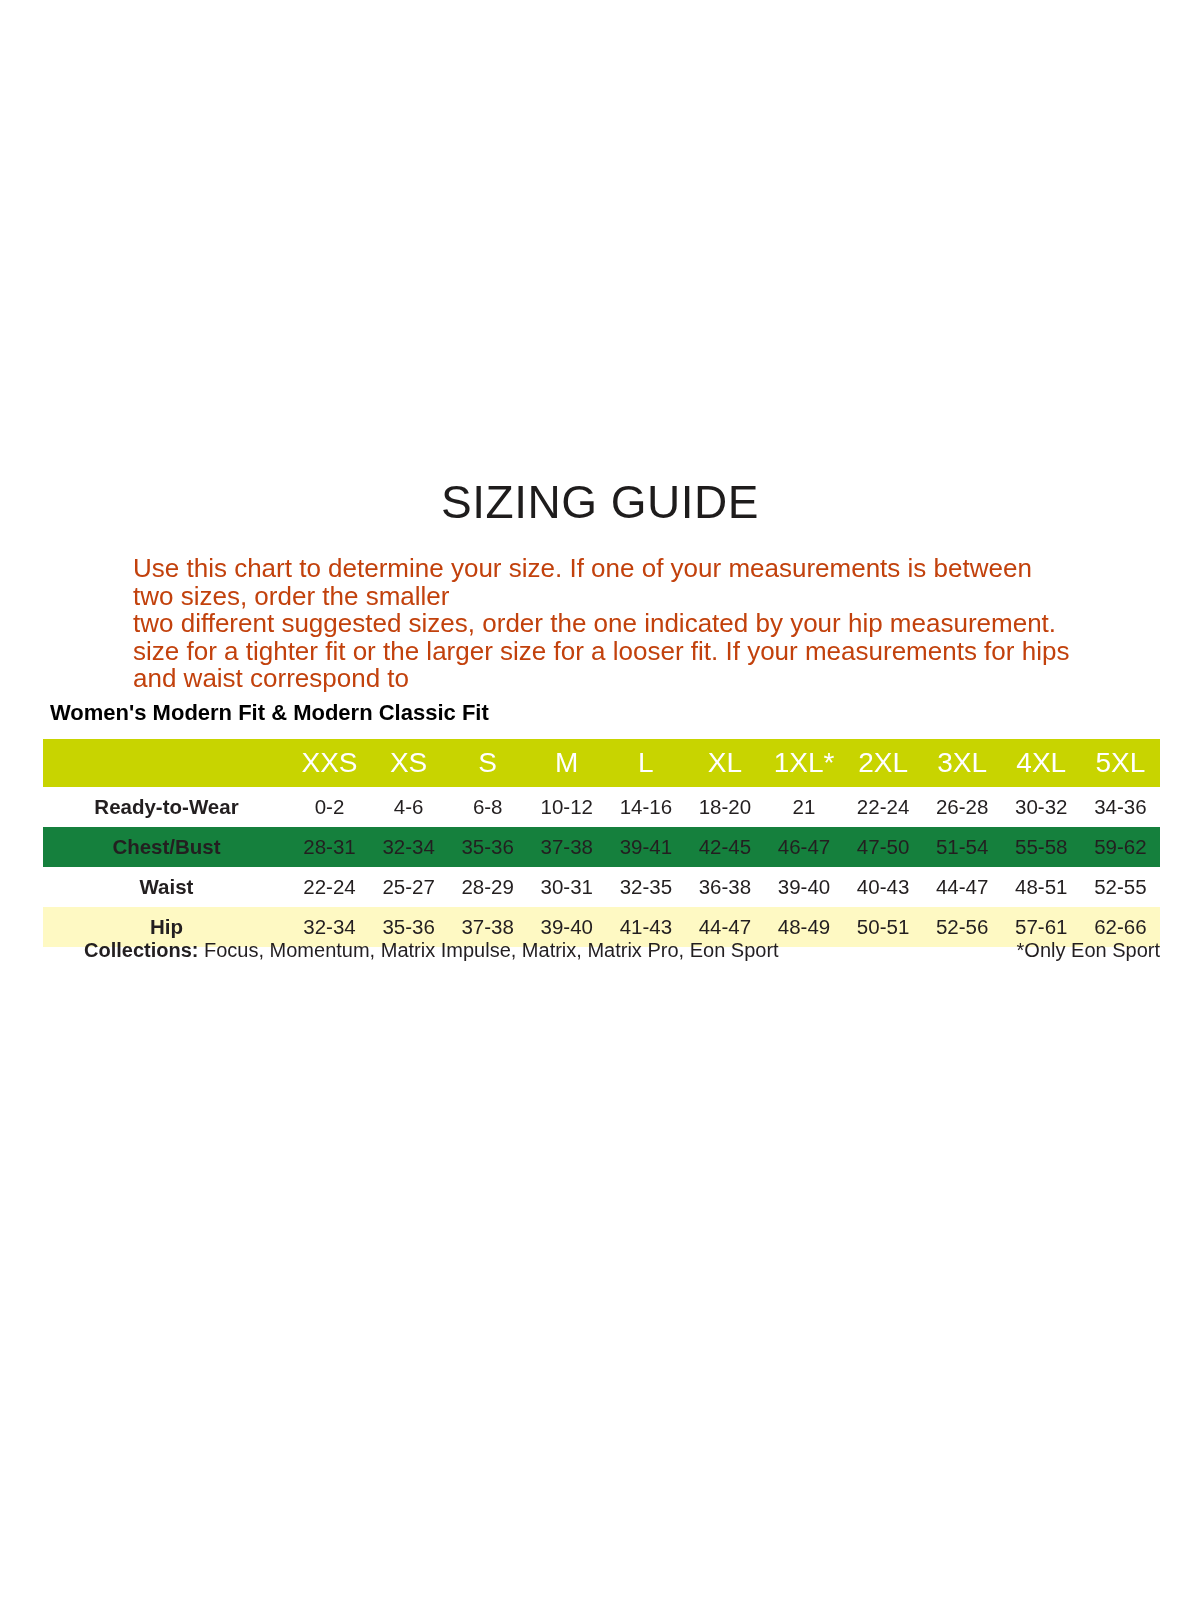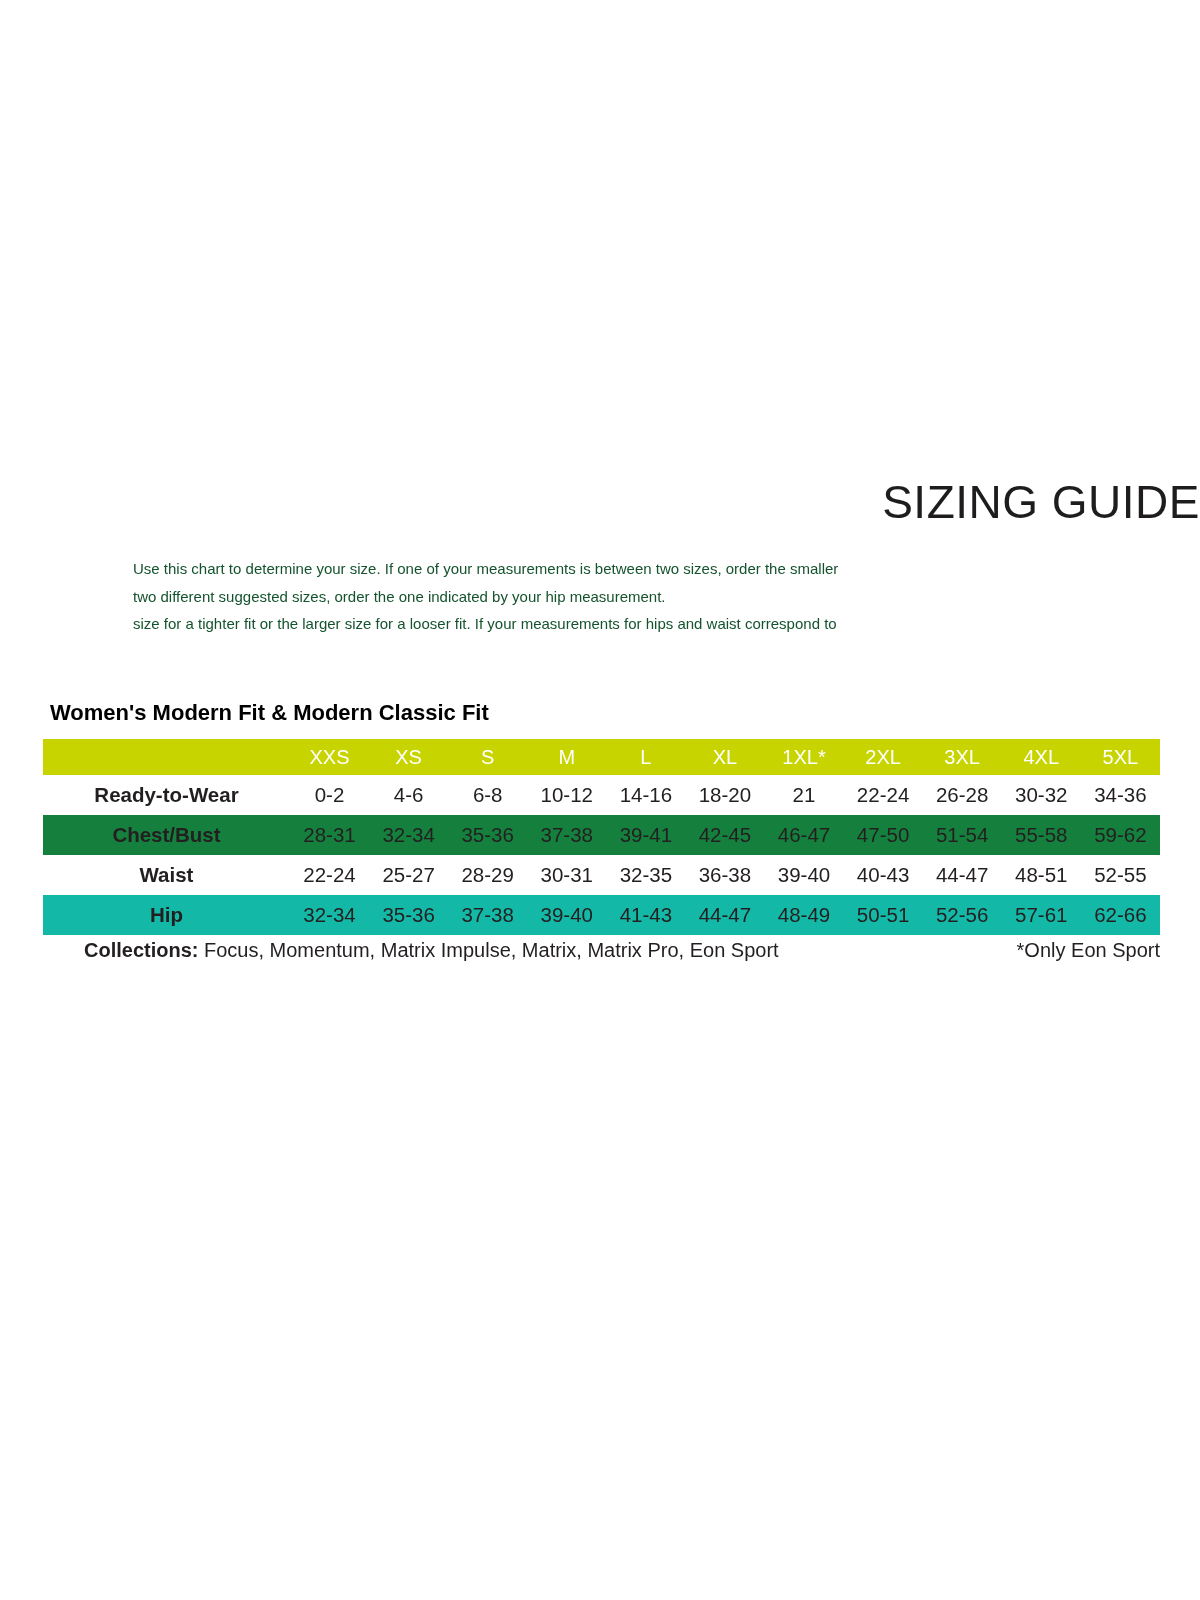--- a/index.html
+++ b/index.html
@@ -6,55 +6,55 @@
   html, body { background: #ffffff; }
   body {
     width: 1200px; height: 1600px;
     position: relative;
     font-family: "Liberation Sans", sans-serif;
     color: #231f20;
   }
   .page-title {
     position: absolute;
     top: 479px; left: 0; width: 1200px;
-    text-align: right;
+    text-align: center;
     font-size: 46px;
     font-weight: 400;
     line-height: 1;
     letter-spacing: 0.5px;
     color: #1e1c1c;
   }
   .intro {
     position: absolute;
     left: 133px; top: 555px; width: 940px;
-    font-size: 15px;
+    font-size: 26px;
     line-height: 27.6px;
-    color: #14532d;
+    color: #c2410c;
   }
   .section-title {
     position: absolute;
     left: 50px; top: 700px;
     font-size: 22px;
     font-weight: bold;
     color: #000000;
   }
   .table-wrap {
     position: absolute;
     left: 43px; top: 739px; width: 1117px;
   }
   table.sizing {
     border-collapse: collapse;
     table-layout: fixed;
     width: 100%;
   }
   table.sizing col.label-col { width: 247px; }
   table.sizing thead th {
-    height: 36px;
+    height: 48px;
     color: #ffffff;
-    font-size: 20px;
+    font-size: 28px;
     font-weight: normal;
     text-align: center;
     vertical-align: middle;
   }
   table.sizing tbody th,
   table.sizing tbody td {
     height: 40px;
     text-align: center;
     vertical-align: middle;
     font-size: 20.5px;
@@ -154,21 +154,21 @@
         <td>28-29</td>
         <td>30-31</td>
         <td>32-35</td>
         <td>36-38</td>
         <td>39-40</td>
         <td>40-43</td>
         <td>44-47</td>
         <td>48-51</td>
         <td>52-55</td>
       </tr>
-      <tr class="stripe" style="background: #14b8a6; margin-top: 16px;">
+      <tr class="stripe" style="background: #fef9c3; margin-top: 16px;">
         <th class="row-label">Hip</th>
         <td>32-34</td>
         <td>35-36</td>
         <td>37-38</td>
         <td>39-40</td>
         <td>41-43</td>
         <td>44-47</td>
         <td>48-49</td>
         <td>50-51</td>
         <td>52-56</td>

